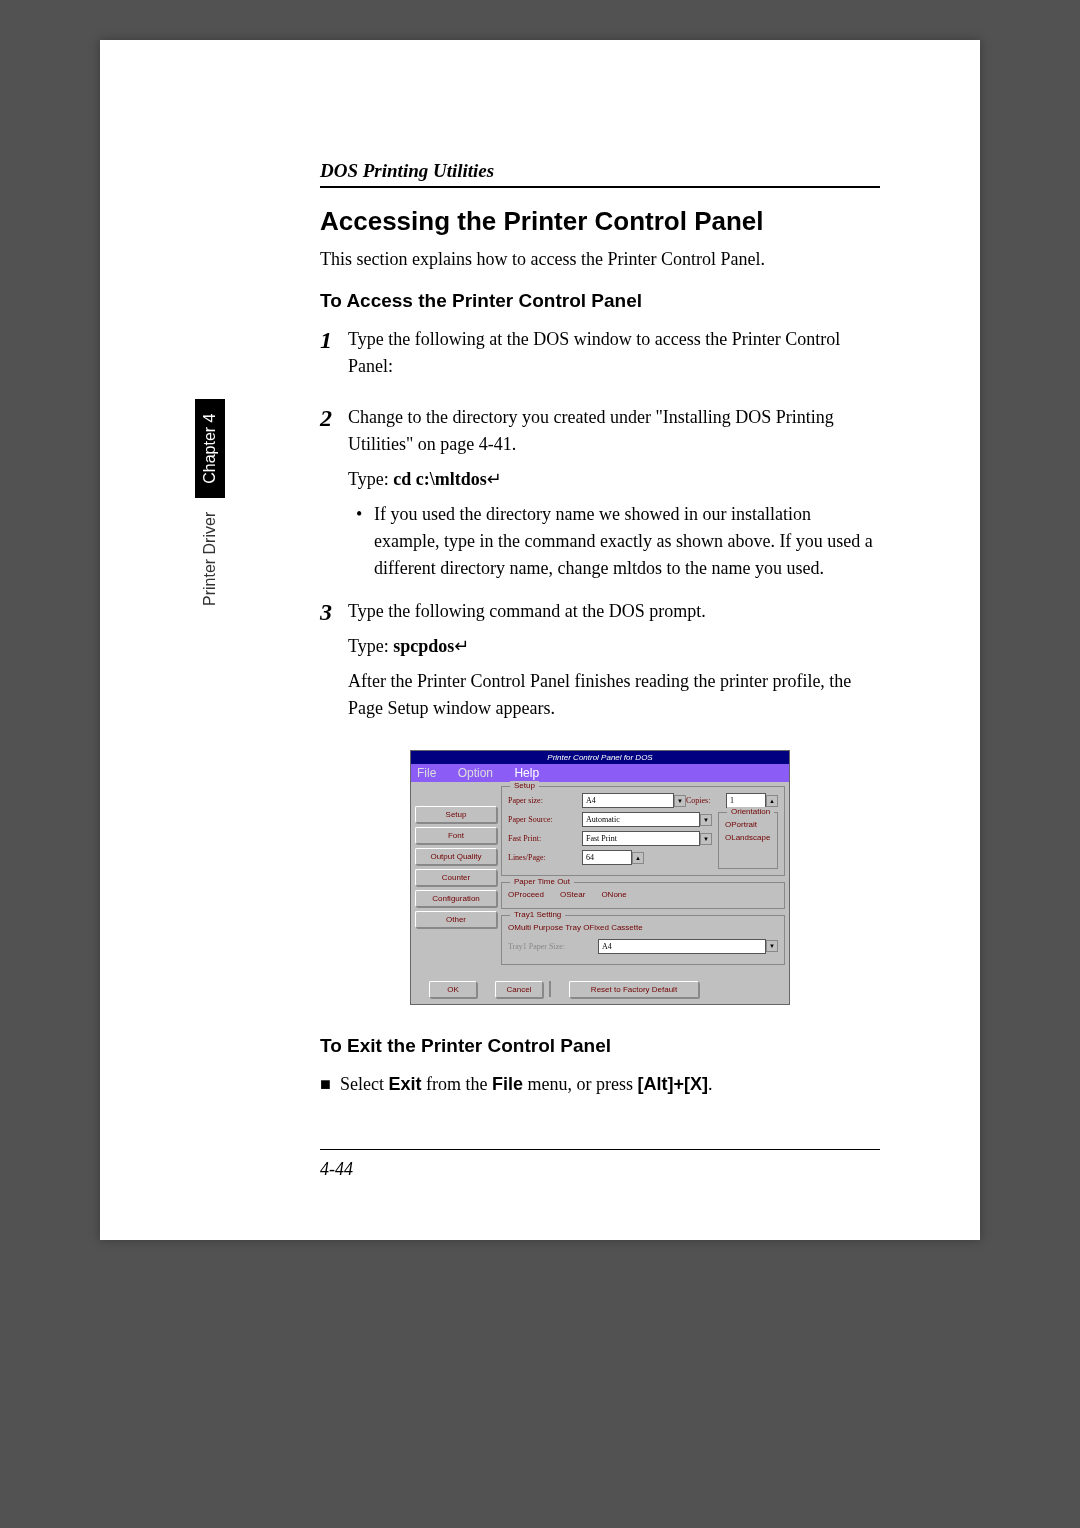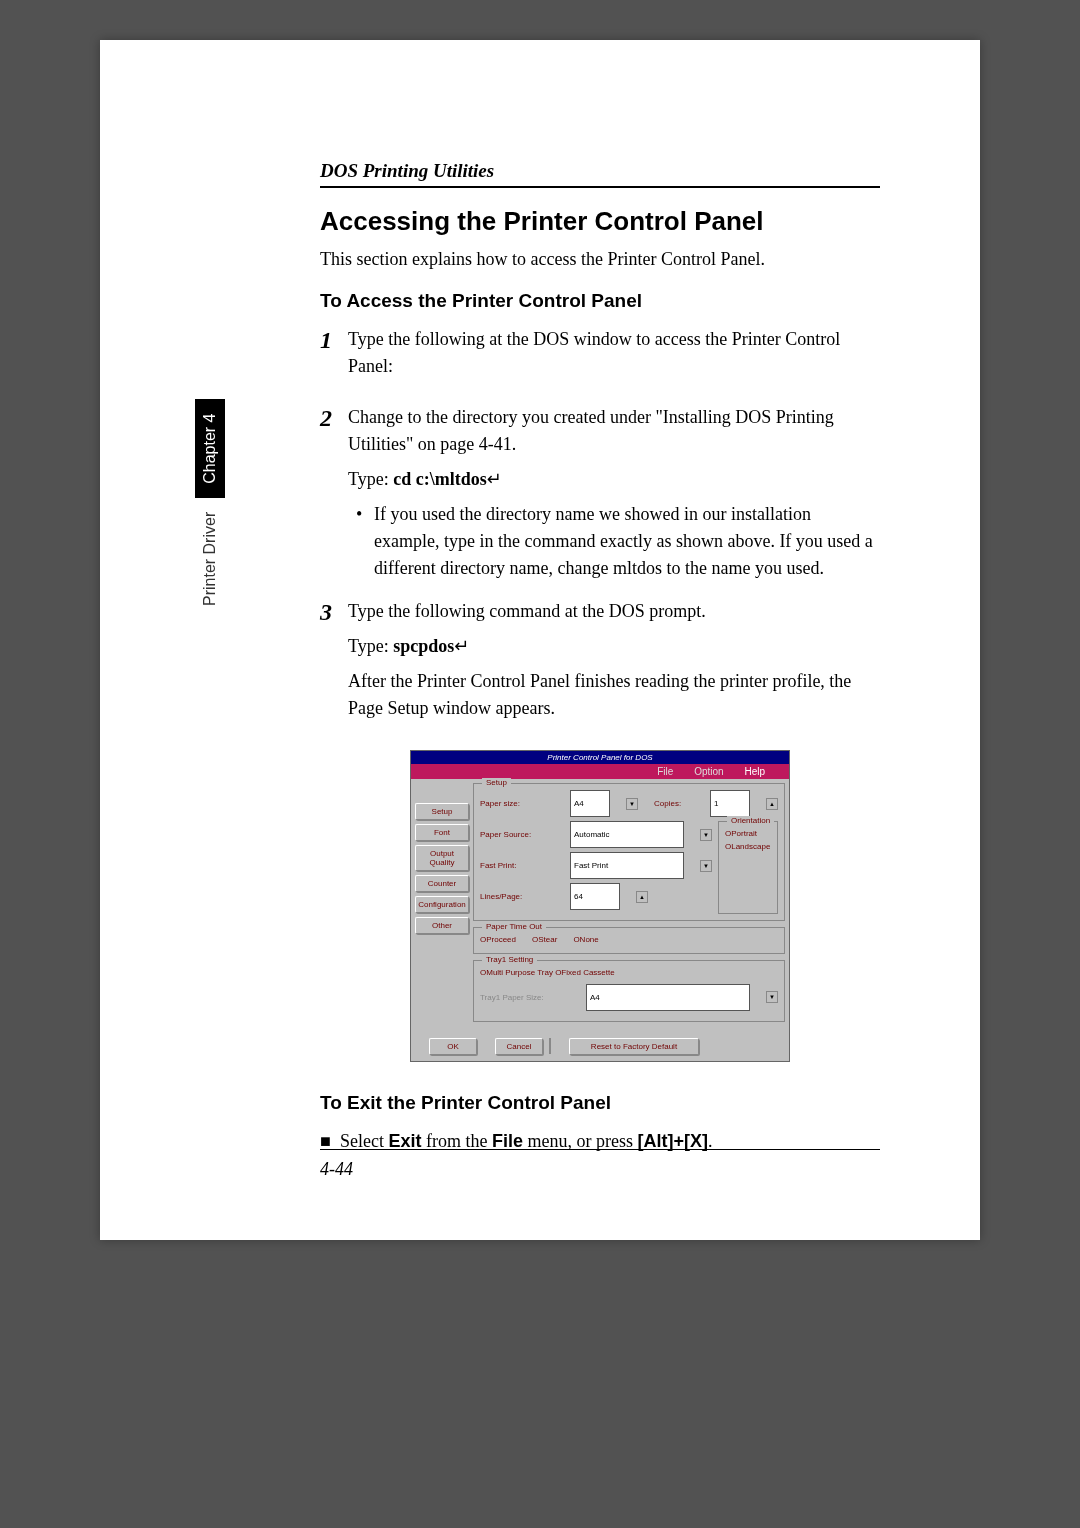--- a/index.html
+++ b/index.html
@@ -146,24 +146,23 @@
     .dos-title {
       background: #000080;
       color: #fff;
       text-align: center;
       padding: 2px;
       font-size: 8px;
       font-style: italic;
     }
     
     .dos-menubar {
-      background: #be185d;
+      background: #8b5cf6;
       padding: 2px 6px;
-      font-size: 10px;
-      text-align: right;
+      font-size: 12px;
     }
     
     .dos-menubar span {
       color: #ddd;
       margin-right: 18px;
     }
     
     .dos-menubar .active {
       color: #fff;
     }
@@ -212,36 +211,37 @@
       left: 8px;
       background: #c0c0c0;
       padding: 0 4px;
       color: #700000;
     }
     
     .form-row {
       display: flex;
       align-items: center;
       margin-bottom: 4px;
-      gap: 16px;
+      gap: 0;
+      font-family: Liberation Serif, serif;
     }
     
     .form-label {
       color: #700000;
       width: 74px;
     }
     
     .form-input {
       background: #fff;
       border: 1px solid #555;
       padding: 1px 3px;
       flex: 1;
       min-width: 40px;
       font-size: 8px;
-      height: 27px;
+      height: 15px;
       display: flex;
       align-items: center;
     }
     
     .dropdown-arrow {
       width: 12px;
       height: 12px;
       background: #c0c0c0;
       border: 1px solid #888;
       display: inline-flex;

